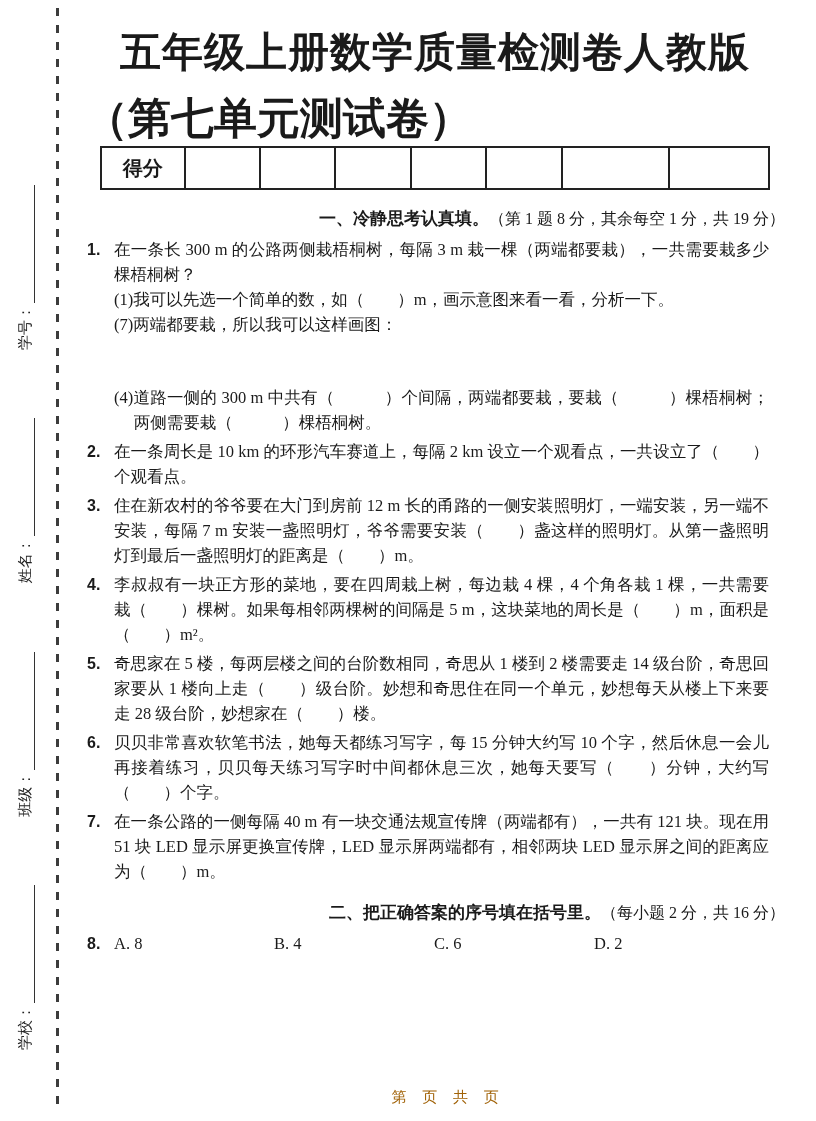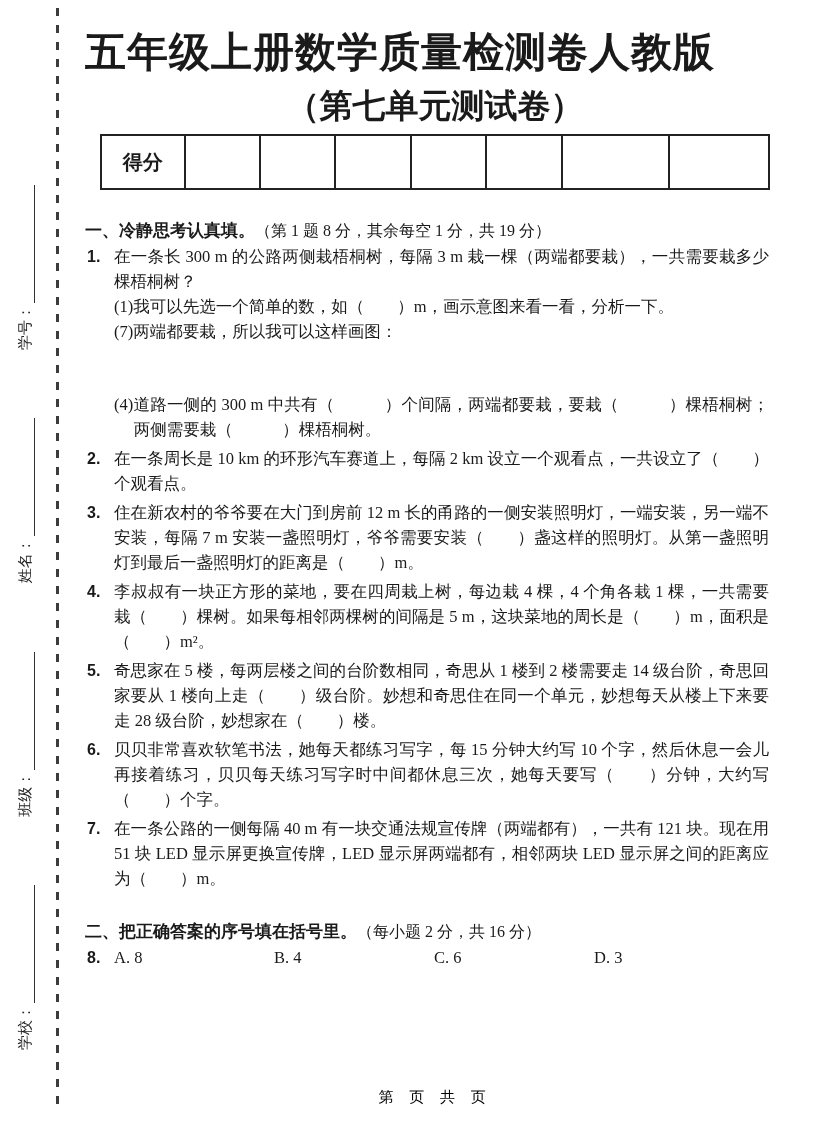--- a/index.html
+++ b/index.html
@@ -22,53 +22,53 @@
     padding:0 55px 0 60px;
     font-family:"Liberation Sans","DejaVu Sans",sans-serif;
     font-size:15px; color:#222;
   }
   .mi { display:flex; align-items:flex-end; }
   .mi .wline { display:inline-block; width:118px; border-bottom:1.6px solid #333; height:14px; margin-left:2px; }
   
   .content { position:absolute; left:85px; top:26px; width:700px; }
   .title {
     font-family:"Liberation Sans","DejaVu Sans",sans-serif;
-    font-weight:bold; font-size:41px; line-height:52px; text-align:left; letter-spacing:1px;
+    font-weight:bold; font-size:41px; line-height:52px; text-align:center; letter-spacing:1px;
   }
   .subtitle {
     font-family:"Liberation Sans","DejaVu Sans",sans-serif;
-    font-weight:bold; font-size:33px; line-height:40px; text-align:center; margin-top:8px;
+    font-weight:bold; font-size:43px; line-height:40px; text-align:left; margin-top:20px;
   }
   .meta {
     font-family:"Liberation Sans","DejaVu Sans",sans-serif;
     font-weight:bold; font-size:17px; text-align:right; padding-right:15px; margin-top:16px;
   }
   table.score {
     width:670px; margin:8px 15px 0; border-collapse:collapse; table-layout:fixed;
     font-family:"Liberation Sans","DejaVu Sans",sans-serif; font-weight:bold; font-size:20px;
   }
   table.score th, table.score td { border:2px solid #222; text-align:center; }
   table.score tr.hrow th { height:40px; }
-  table.score tr.srow td { height:54px; }
-  .sec { margin-top:32px; font-size:16.5px; line-height:18px; }
+  table.score tr.srow td { height:42px; }
+  .sec { margin-top:15px; font-size:16.5px; line-height:28px;text-align:right; }
   .sec .sec-t { font-family:"Liberation Sans","DejaVu Sans",sans-serif; font-weight:bold; font-size:17px; }
   .sec .sec-n { font-size:16px; }
   .q { position:relative; padding-left:29px; padding-right:16px; margin-top:4px;
        font-size:16.5px; line-height:25px; text-align:justify; }
   .q .q-num {
     position:absolute; left:2px; top:0;
     font-family:"Liberation Sans","DejaVu Sans",sans-serif; font-weight:bold; font-size:16px;
   }
   .part { padding-left:1.2em; text-indent:-1.2em; text-align:justify;font-family:Liberation Serif, serif; }
   .draw-gap { height:48px; }
   .options { display:flex; margin-top:1px; }
   .option { width:160px; }
   .footer {
-    position:absolute; bottom:14px; left:85px; width:700px; text-align:center;
-    font-size:15px; letter-spacing:6px; color:#000000;
+    position:absolute; bottom:14px; left:98px; width:700px; text-align:center;
+    font-size:15px; letter-spacing:6px; color:#a16207;
   }
 </style>
 </head>
 <body>
 
 <div class="page">
 
   <div class="binding"></div>
 
   <div class="margin-strip">
@@ -166,21 +166,21 @@
     <div class="sec">
       <span class="sec-t">二、把正确答案的序号填在括号里。</span><span class="sec-n">（每小题 2 分，共 16 分）</span>
     </div>
 
     <div class="q">
       <span class="q-num">8.</span>
       <div class="options">
         <span class="option">A.  8</span>
         <span class="option">B.  4</span>
         <span class="option">C.  6</span>
-        <span class="option">D.  3</span>
+        <span class="option">D.  2</span>
       </div>
     </div>
 
   </div>
 
   <div class="footer">第 页 共 页</div>
 
 </div>
 
 </body></html>

